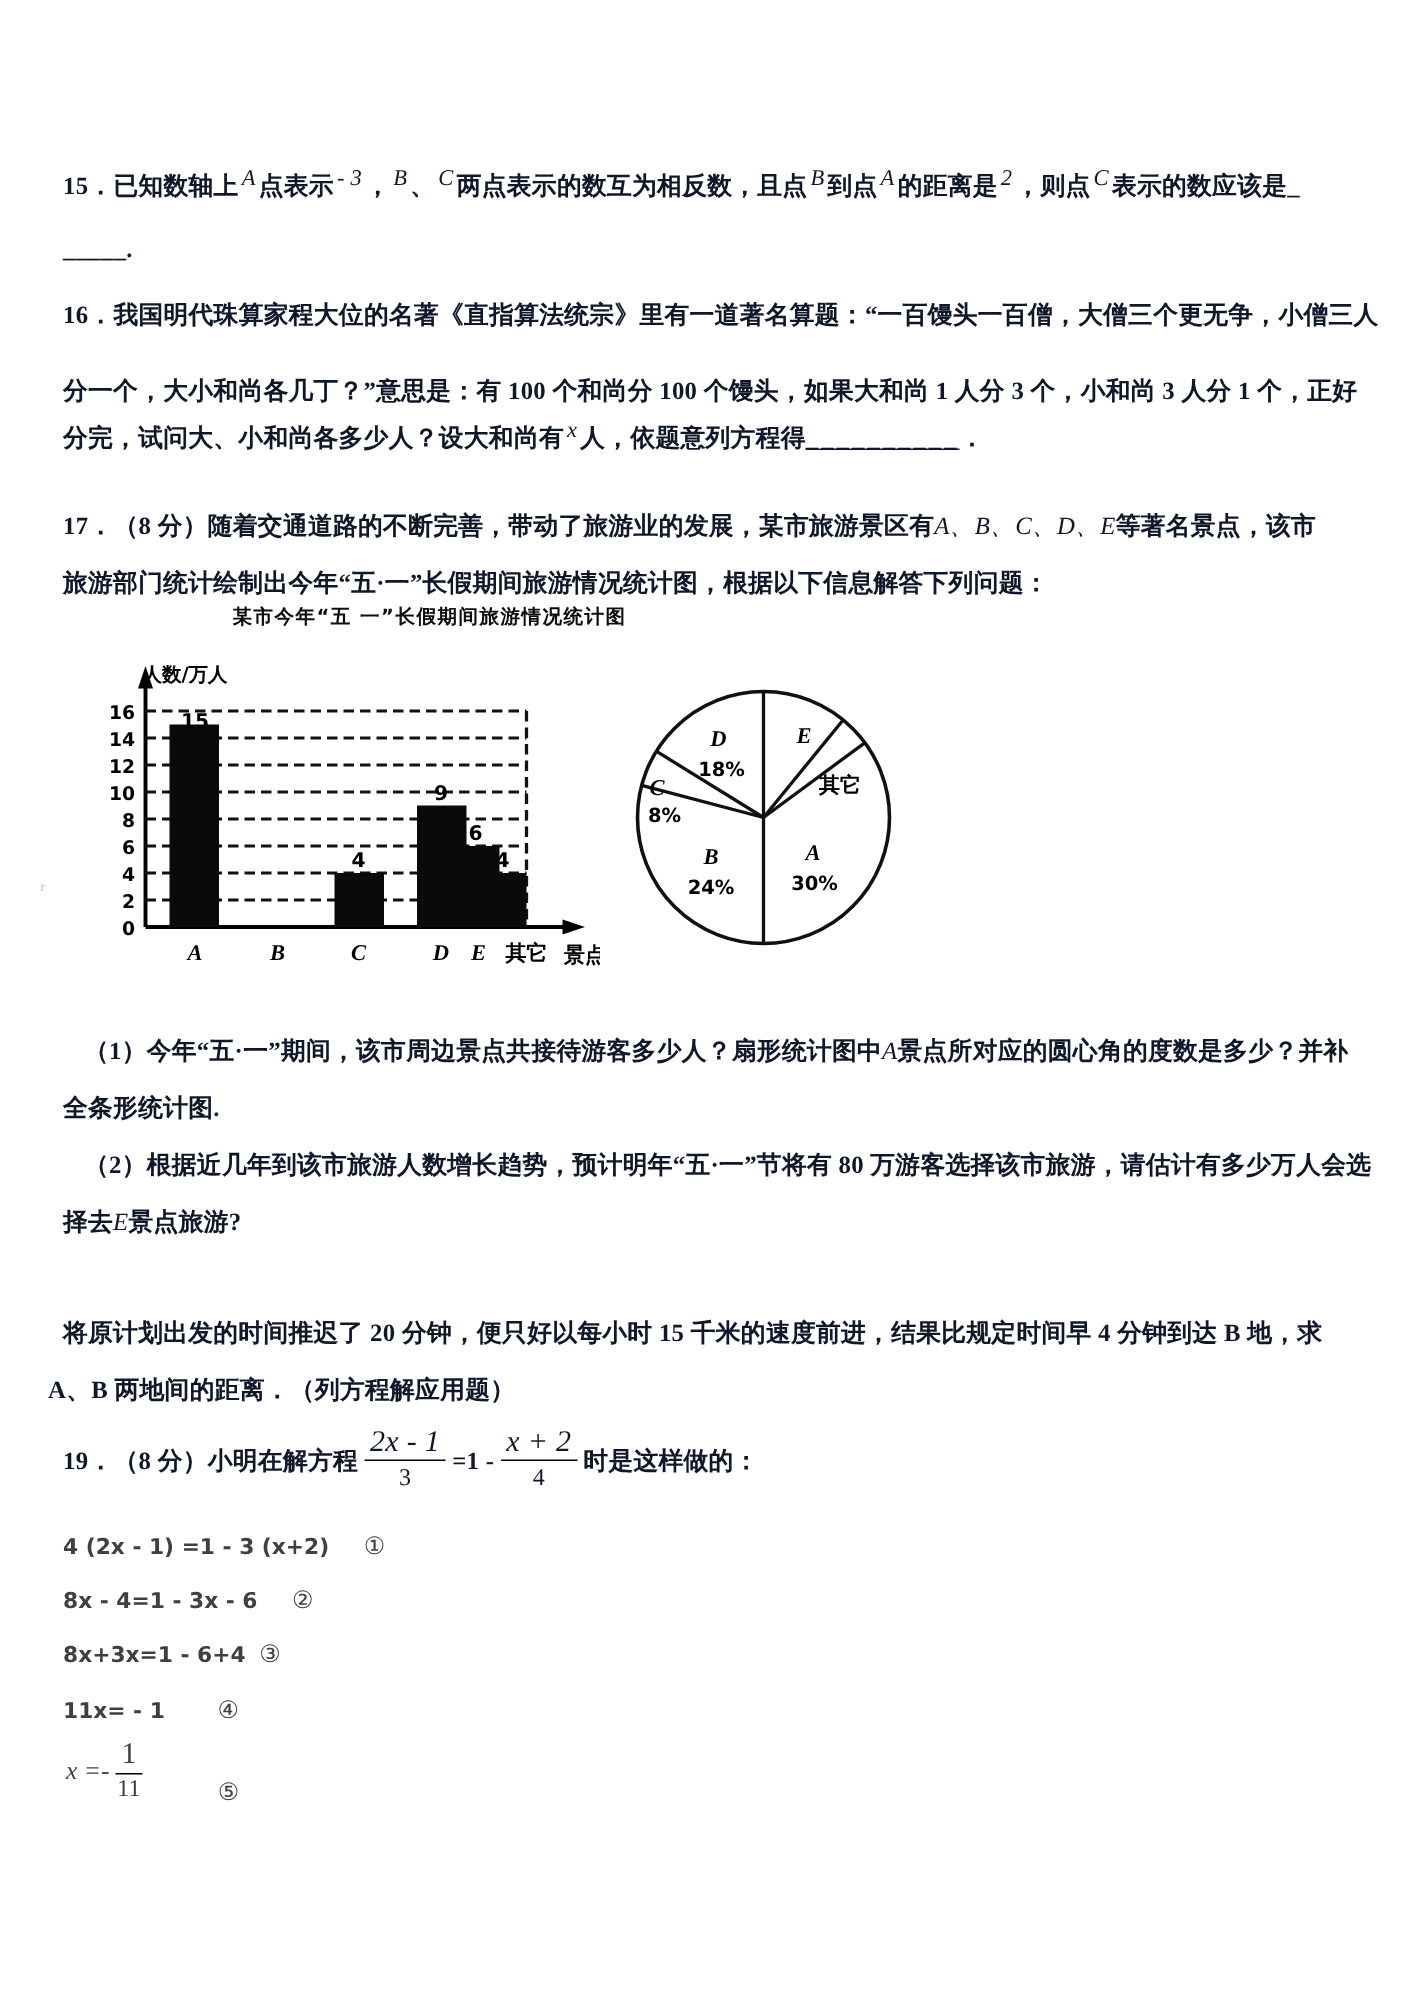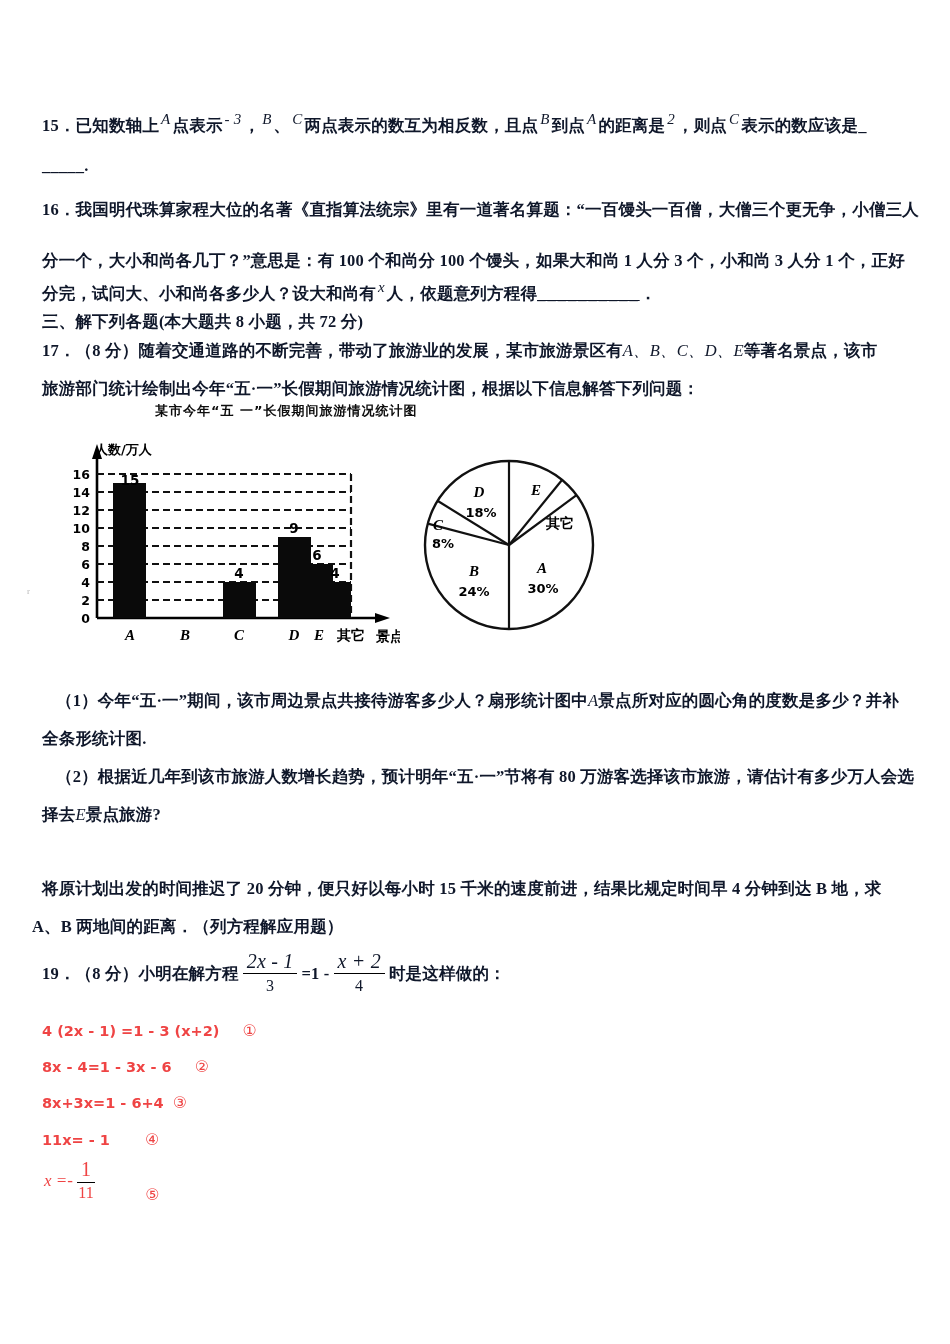--- a/index.html
+++ b/index.html
@@ -149,21 +149,21 @@
     font-size: 16px;
     padding-top: 1px;
     font-family: "Liberation Serif", "DejaVu Serif", serif;
   }
   .step-line {
     position: absolute;
     font-family: "DejaVu Sans", "Liberation Sans", sans-serif;
     font-weight: bold;
     font-size: 14.5px;
     white-space: nowrap;
-    color: #ef4444;
+    color: #404040;
   }
   .circled {
     font-family: "DejaVu Sans", "Liberation Sans", sans-serif;
     font-size: 16px;
     font-weight: normal;
   }
   .smudge {
     position: absolute;
     font-size: 9px;
     color: #b9b9b9;
@@ -185,23 +185,20 @@
   <div class="q-line" style="left:42px; top:199px;">
     <span>16．</span><span>我国明代珠算家程大位的名著《直指算法统宗》里有一道著名算题：“一百馒头一百僧，大僧三个更无争，小僧三人</span>
   </div>
   <div class="q-line" style="left:42px; top:238px;margin-top:12px;">
     <span>分一个，大小和尚各几丁？”意思是：有 100 个和尚分 100 个馒头，如果大和尚 1 人分 3 个，小和尚 3 人分 1 个，正好</span>
   </div>
   <div class="q-line" style="left:42px; top:276px;">
     <span>分完，试问大、小和尚各多少人？设大和尚有</span><span class="sup">x</span><span>人，依题意列方程得</span><span class="blank-u">__________</span><span>．</span>
   </div>
 
-  <div class="q-line" style="left:42px; top:311px;">
-    <span>三、解下列各题(本大题共 8 小题，共 72 分)</span>
-  </div>
 
   <div class="q-line" style="left:42px; top:340px;">
     <span>17．</span><span>（8 分）</span><span>随着交通道路的不断完善，带动了旅游业的发展，某市旅游景区有</span><span class="ital">A、B、C、D、E</span><span>等著名景点，该市</span>
   </div>
   <div class="q-line" style="left:42px; top:378px;">
     <span>旅游部门统计绘制出今年“五·一”长假期间旅游情况统计图，根据以下信息解答下列问题：</span>
   </div>
 
   <div id="chart-figure">
 

